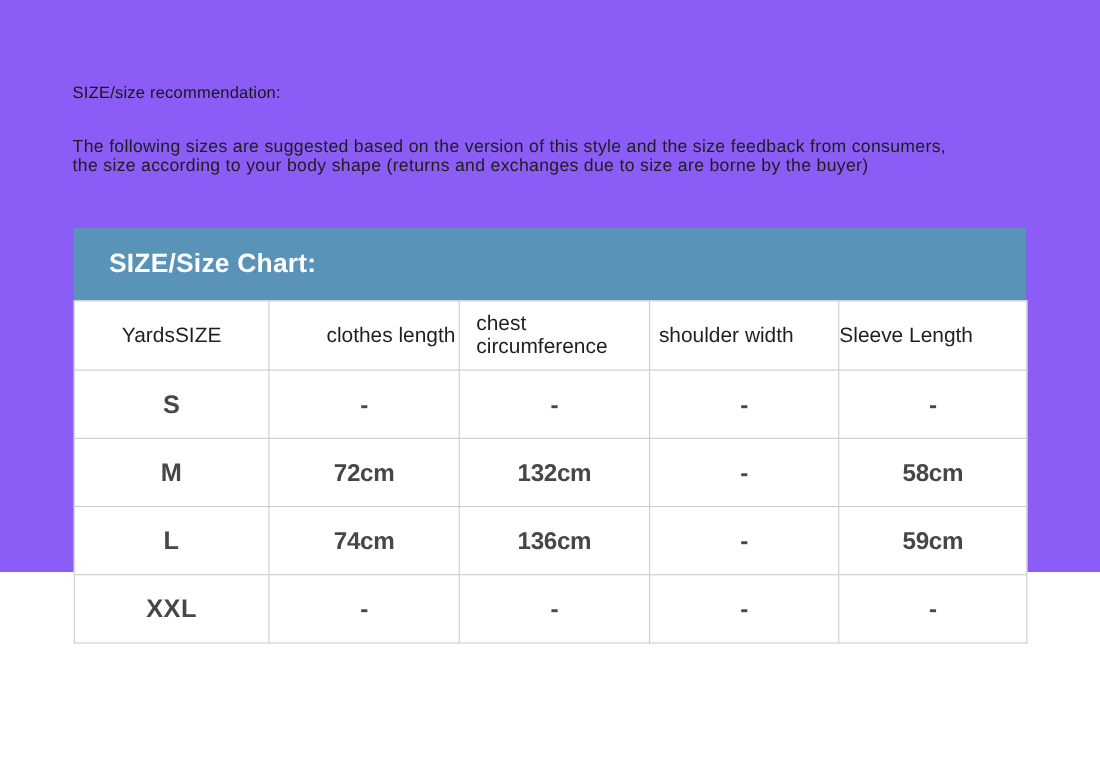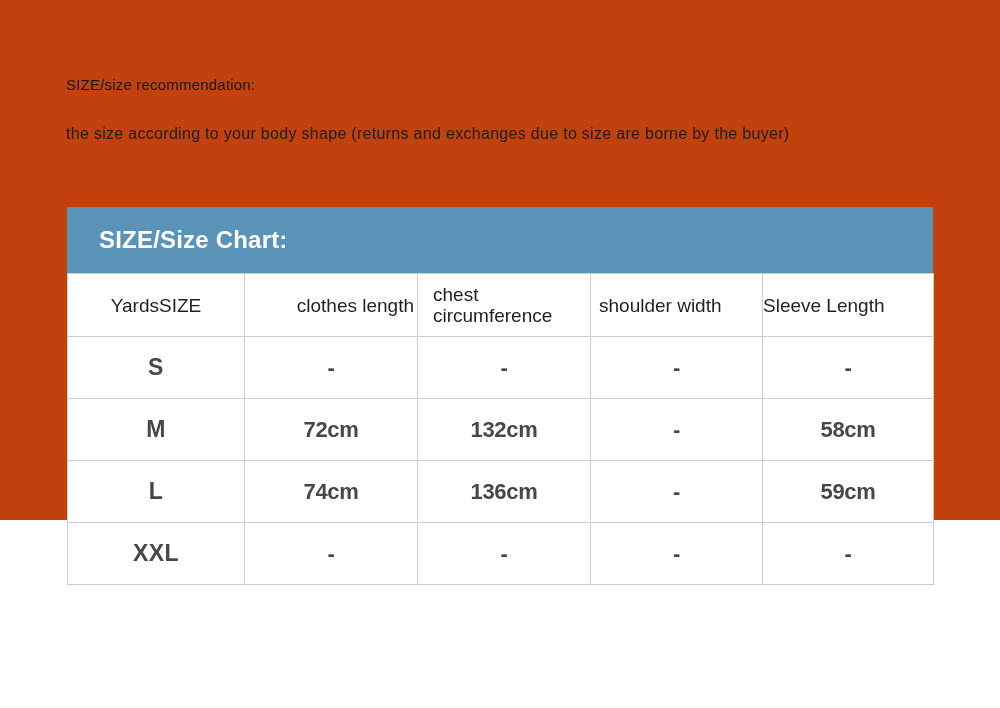--- a/index.html
+++ b/index.html
@@ -7,21 +7,21 @@
     width: 1000px;
     height: 708px;
     background: #ffffff;
     overflow: hidden;
     font-family: "Liberation Sans", sans-serif;
   }
   .page {
     position: relative;
     width: 1000px;
     height: 520px;
-    background: #c2410c;
+    background: #8b5cf6;
   }
 
   
   .rec-title {
     position: absolute;
     left: 66px;
     top: 76px;
     font-size: 15px;
     font-weight: 400;
     color: #161616;
@@ -105,20 +105,21 @@
   }
 </style>
 </head>
 <body>
 
 <div class="page">
 
   <div class="rec-title">SIZE/size recommendation:</div>
 
   <div class="intro">
+    <div>The following sizes are suggested based on the version of this style and the size feedback from consumers,</div>
     <div>the size according to your body shape (returns and exchanges due to size are borne by the buyer)</div>
   </div>
 
   <div class="size-chart">
 
     <div class="chart-header">SIZE/Size Chart:</div>
 
     <table class="size-table">
       <colgroup>
         <col class="c1">

